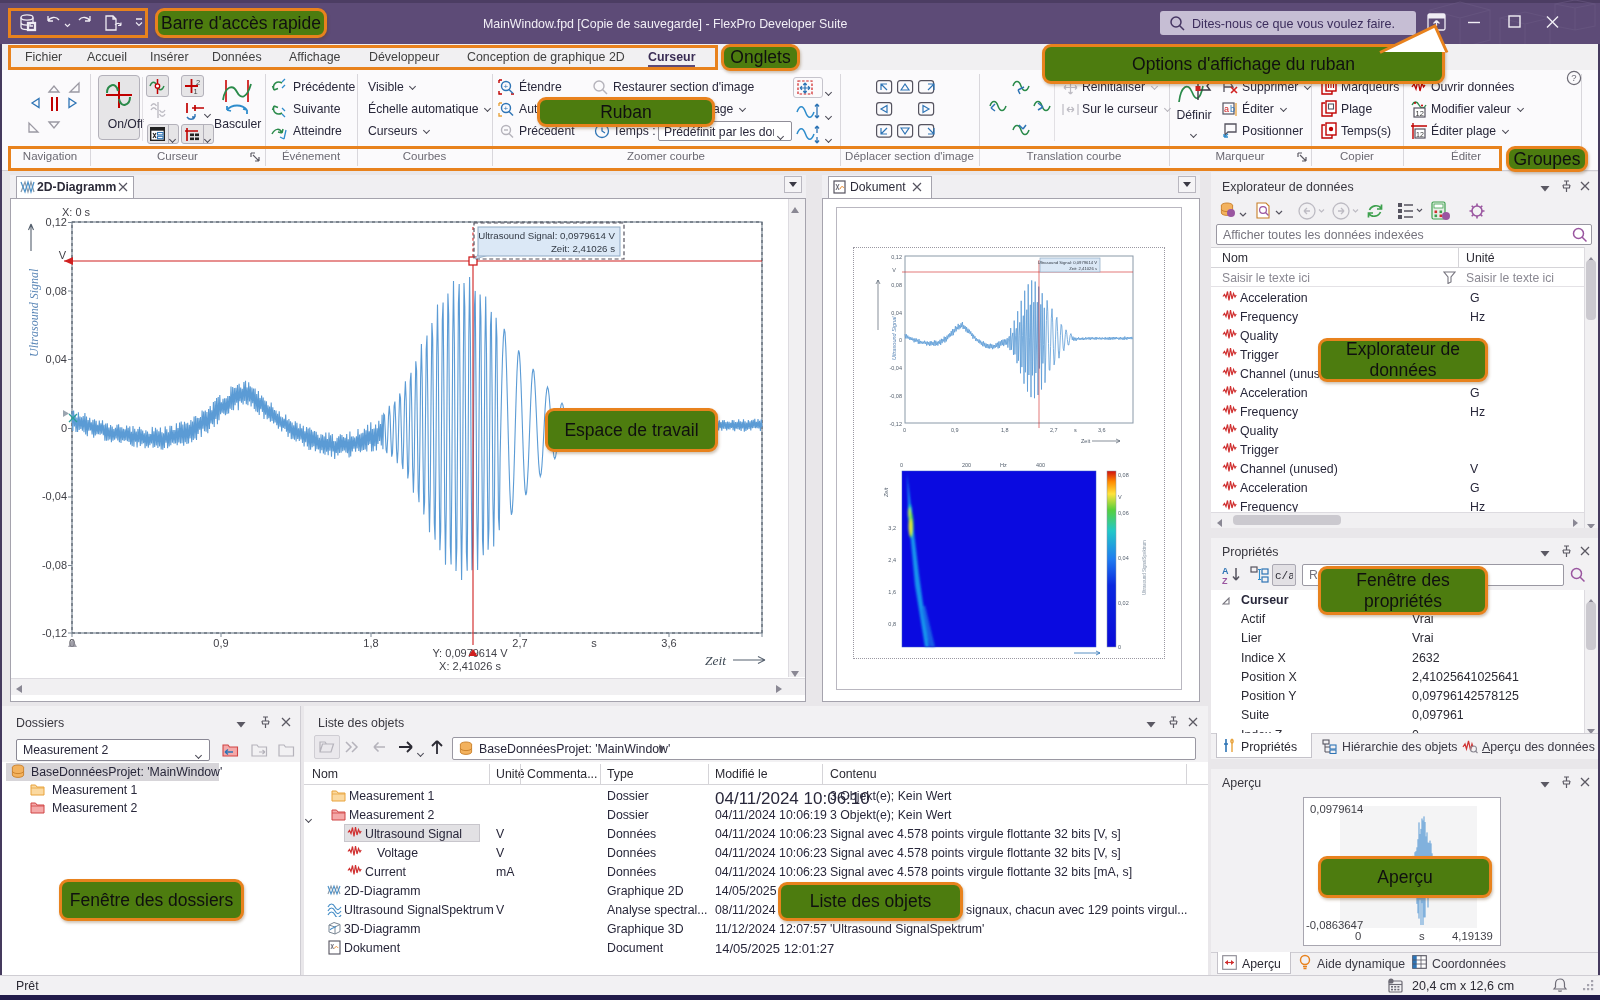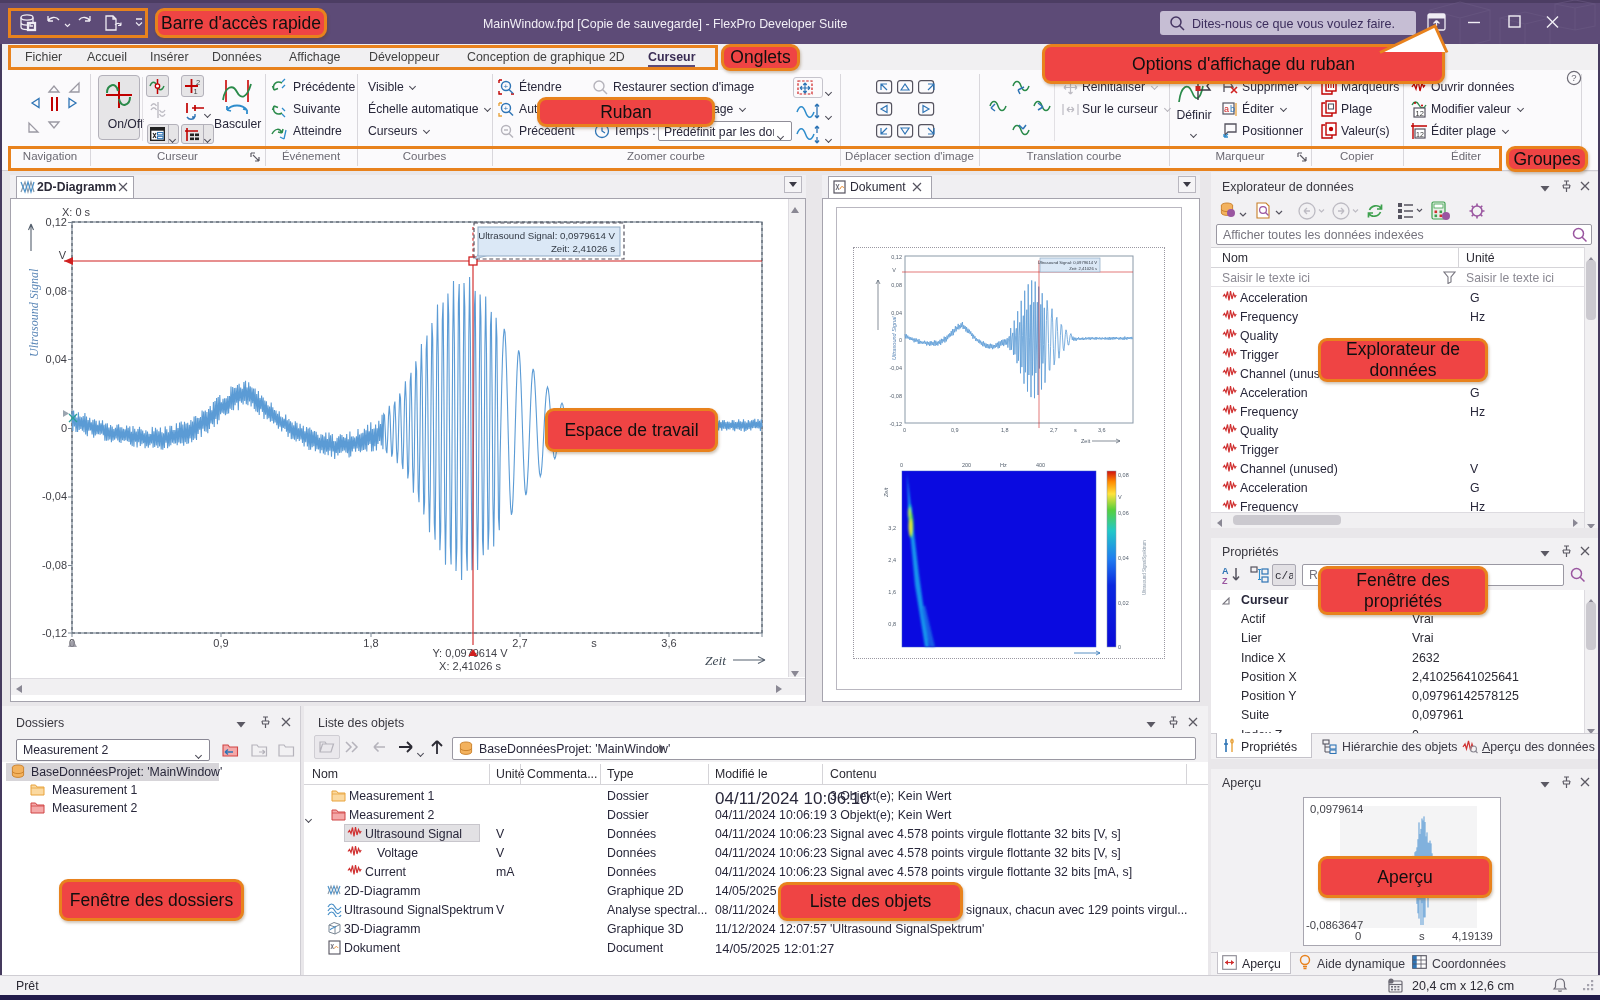--- a/index.html
+++ b/index.html
@@ -1,17 +1,17 @@
 <!DOCTYPE html>
 <html><head><meta charset="utf-8"><style>
 *{margin:0;padding:0;box-sizing:border-box}
 html,body{width:1600px;height:1000px}
 body{font-family:"Liberation Sans",sans-serif;font-size:12px;color:#28273a;background:#e9e7ea;position:relative;overflow:hidden}
 .a{position:absolute}
-.co{position:absolute;z-index:60;background:#ef4444;border:3px solid #e8821d;border-radius:9px;display:flex;align-items:center;justify-content:center;text-align:center;font-size:17.5px;color:#101010;line-height:1.18;box-shadow:1px 2px 3px rgba(100,60,10,.3)}
+.co{position:absolute;z-index:60;background:#4d7c0f;border:3px solid #e8821d;border-radius:9px;display:flex;align-items:center;justify-content:center;text-align:center;font-size:17.5px;color:#101010;line-height:1.18;box-shadow:1px 2px 3px rgba(100,60,10,.3)}
 .ann{position:absolute;z-index:55;border:3px solid #e8821d}
 .chv{display:inline-block;width:5px;height:5px;border-right:1.4px solid #4a4955;border-bottom:1.4px solid #4a4955;transform:rotate(45deg)}
 .gr{color:#a7a5ad}
 .grchv{border-color:#b5b3bb}
 .glab{position:absolute;top:150px;font-size:11.5px;color:#6b6972;text-align:center}
 .gsep{position:absolute;top:74px;width:1px;height:92px;background:#d9d7dc}
 .rtx{position:absolute;font-size:12.2px;color:#28273a;white-space:nowrap}
 .tab{position:absolute;top:50px;font-size:12.4px;color:#404040;white-space:nowrap}
 .pt{font-size:12.4px;color:#38373f}
 .sb{position:absolute;background:#f1f0f2}
@@ -334,21 +334,21 @@
     <path d="M5 3 h-3 v13 h10 v-3" stroke="#c00000" stroke-width="1.4" fill="none"></path>
     <rect x="6" y="1" width="10" height="12" fill="#fff" stroke="#c00000" stroke-width="1.4"></rect>
     <rect x="8.5" y="4" width="5" height="5" fill="none" stroke="#55535f" stroke-width="1.1"></rect>
   </svg>
 <div class="rtx" style="left:1341px;top:102px">Plage</div>
 <svg class="a" style="left:1320px;top:122px" width="17" height="17" viewBox="0 0 17 17">
     <path d="M5 3 h-3 v13 h10 v-3" stroke="#c00000" stroke-width="1.4" fill="none"></path>
     <rect x="6" y="1" width="10" height="12" fill="#fff" stroke="#c00000" stroke-width="1.4"></rect>
     <circle cx="11" cy="7" r="2.2" fill="#c00000"></circle>
   </svg>
-<div class="rtx" style="left:1341px;top:124px">Valeur(s)</div>
+<div class="rtx" style="left:1341px;top:124px">Temps(s)</div>
 
 <svg class="a" style="left:1410px;top:78px" width="17" height="17" viewBox="0 0 17 17">
     <path d="M2 9 l2-3 2 5 2-9 2 11 2-8 1.5 4 1.5-2" stroke="#c00000" stroke-width="1.3" fill="none"></path>
     <path d="M13 10 l0 0" stroke="#2a8a4a"></path>
   </svg>
 <div class="rtx" style="left:1431px;top:80px">Ouvrir données</div>
 <svg class="a" style="left:1410px;top:100px" width="18" height="18" viewBox="0 0 18 18">
     <path d="M2 5 c2-4 5-4 7 0 s5 4 7 0" stroke="#2a8a4a" stroke-width="1.3" fill="none"></path>
     <circle cx="5" cy="3" r="1" fill="#c00000"></circle>
     <circle cx="12" cy="5.5" r="1" fill="#c00000"></circle>

